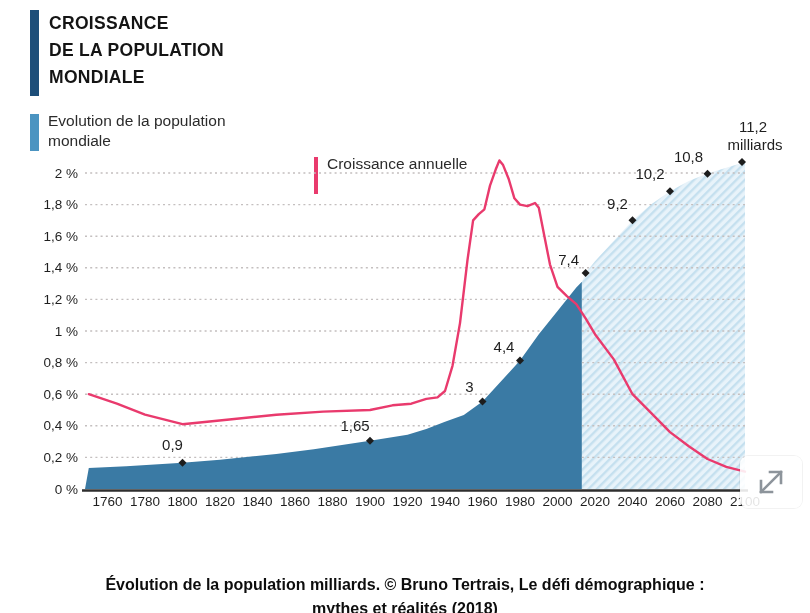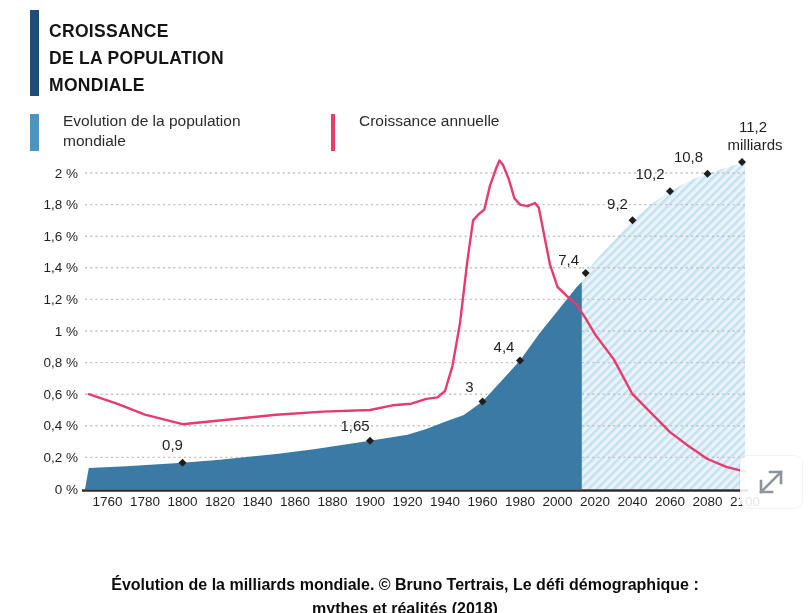--- a/index.html
+++ b/index.html
@@ -2,24 +2,24 @@
 <html style="--title_bar: #1d4e79; --legend_blue: #4b94c1; --area_blue: #3a7aa4; --pink: #e93a6d; --hatch_bg: #e8f3fa; --hatch_stripe: #c5e0ef; --grid: #c4bfbf; --axis: #2e2e2e;"><head>
 <meta charset="utf-8">
 <style>
   html,body{margin:0;padding:0;}
   body{
     width:810px;height:613px;position:relative;background:#ffffff;
     font-family:"Liberation Sans",sans-serif;overflow:hidden;color:#111;
   }
   .title-block{position:absolute;left:30px;top:10px;display:flex;gap:10px;}
   .accent-bar{width:9px;height:86px;background:var(--title_bar);}
-  .title-text{font-weight:bold;font-size:17.5px;line-height:1.55;letter-spacing:.3px;color:#141414;margin-top:8px;}
-  .legend-item{position:absolute;top:111px;display:flex;gap:24px;}
+  .title-text{font-weight:bold;font-size:17.5px;line-height:1.55;letter-spacing:.3px;color:#141414;}
+  .legend-item{position:absolute;top:111px;display:flex;gap:9px;}
   #legend-pop{left:30px;}
-  #legend-growth{left:331px;}
+  #legend-growth{left:314px;margin-top:43px;}
   .swatch-blue{width:9px;height:37px;margin-top:3px;background:var(--legend_blue);}
   .swatch-pink{width:4px;height:37px;margin-top:3px;background:var(--pink);}
   .legend-label{font-size:15.5px;line-height:1.32;color:#2b2b2b;}
   #chart-wrap{position:absolute;left:0;top:100px;width:810px;height:415px;}
   svg text{font-family:"Liberation Sans",sans-serif;fill:#1f1f1f;}
   .expand-btn{
     position:absolute;left:740px;top:456px;width:62px;height:52px;
     background:rgba(255,255,255,.88);border-radius:8px;
     box-shadow:0 0 0 1px rgba(0,0,0,.05);display:flex;align-items:center;justify-content:center;
     cursor:pointer;
@@ -144,15 +144,15 @@
   <svg width="34" height="34" viewBox="0 0 34 34">
     <g fill="none" stroke="#8d949b" stroke-width="2.6" stroke-linecap="square">
       <line x1="7" y1="27" x2="27" y2="7"></line>
       <polyline points="16,7 27,7 27,18"></polyline>
       <polyline points="18,27 7,27 7,16"></polyline>
     </g>
   </svg>
 </div>
 
 <p class="caption">
-  <span>Évolution de la milliards mondiale. © Bruno Tertrais, </span><span class="it">Le défi démographique :</span><br>
+  <span>Évolution de la population milliards. © Bruno Tertrais, </span><span class="it">Le défi démographique :</span><br>
   <span class="it">mythes et réalités</span><span> (2018)</span>
 </p>
 
 </body></html>

